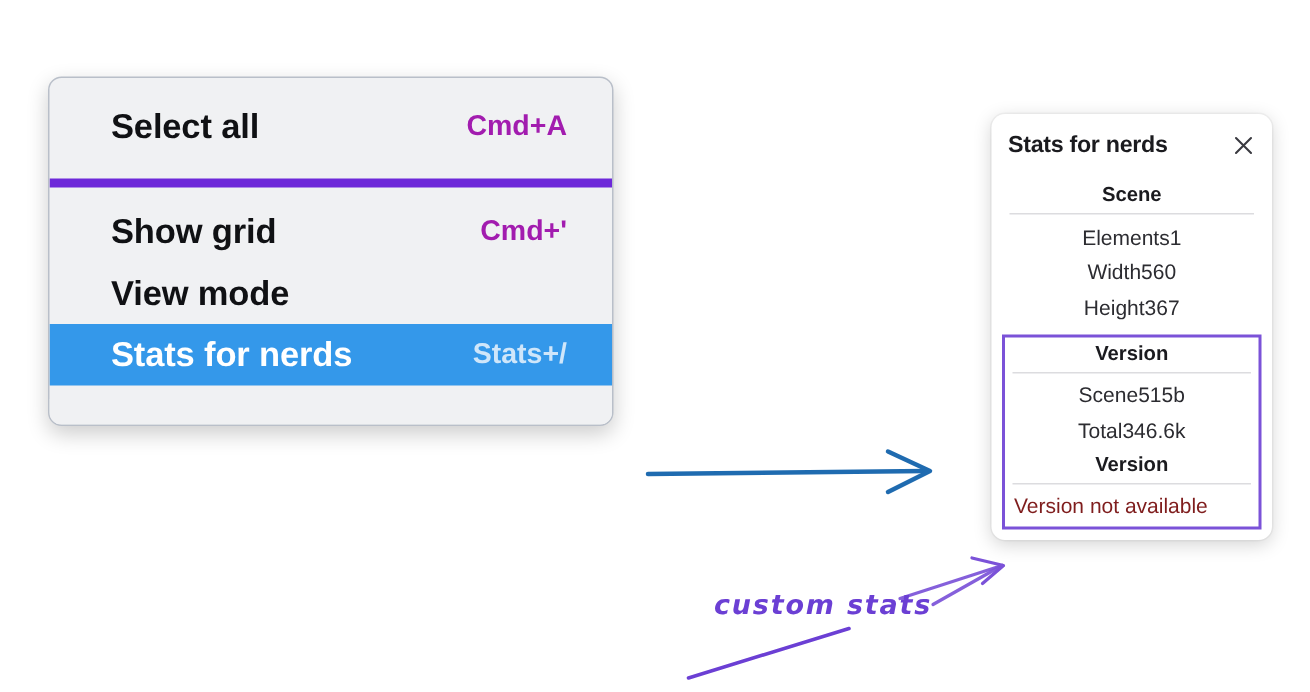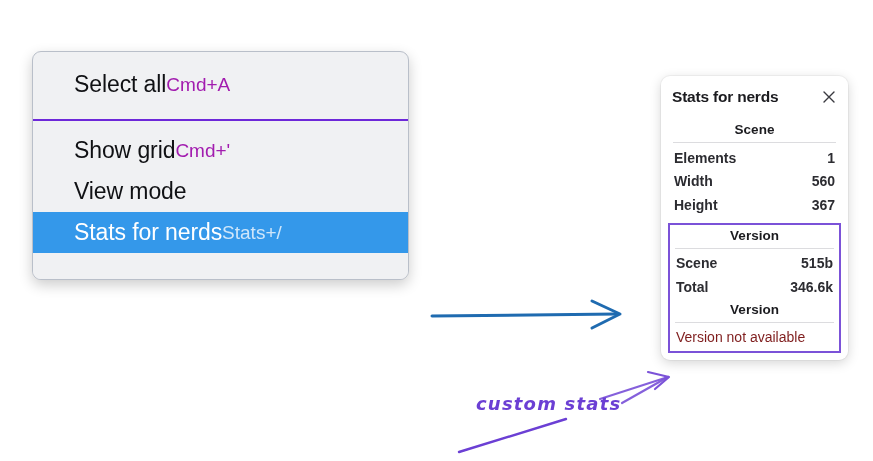--- a/index.html
+++ b/index.html
@@ -26,30 +26,31 @@
     border: 1px solid #b9bfc9;
     border-radius: 9px;
     box-shadow: 0 5px 14px rgba(0,0,0,0.20);
     overflow: hidden;
   }
   .menu-group {
     padding: 9px 0 9px 0;
   }
   .menu-group.group-top { padding: 12px 0 14px 0; }
   .menu-group + .menu-group {
-    border-top: 2px solid #6d28d9;
+    border-top: 6px solid #6d28d9;
   }
   .menu-item {
     display: flex;
     align-items: center;
-    justify-content: flex-start;
+    justify-content: space-between;
     height: 41px;
     padding: 0 30px 0 41px;
     box-sizing: border-box;
     cursor: default;
+    font-weight: bold;
   }
   .menu-item.selected {
     background: #3498ea;
   }
   .menu-label {
     font-size: 23px;
     color: #101114;
     letter-spacing: -0.1px;
     white-space: nowrap;
   }
@@ -105,26 +106,25 @@
     padding: 3px 0 5px 0;
   }
   .rule {
     height: 1px;
     background: #dcdcdf;
     margin: 0 1px 3px 1px;
   }
   .stat-row {
     display: flex;
     align-items: baseline;
-    justify-content: space-between;
+    justify-content: center;
     font-size: 14px;
     color: #2c2c31;
     padding: 2.5px 2px;
     line-height: 1.35;
-    font-weight: bold;
   }
   .stat-row .val { font-variant-numeric: tabular-nums; }
   .stat-note {
     font-size: 14px;
     color: #7f1d1d;
     padding: 3px 2px 1px 2px;
   }
 
   
   #custom-stats-box {

